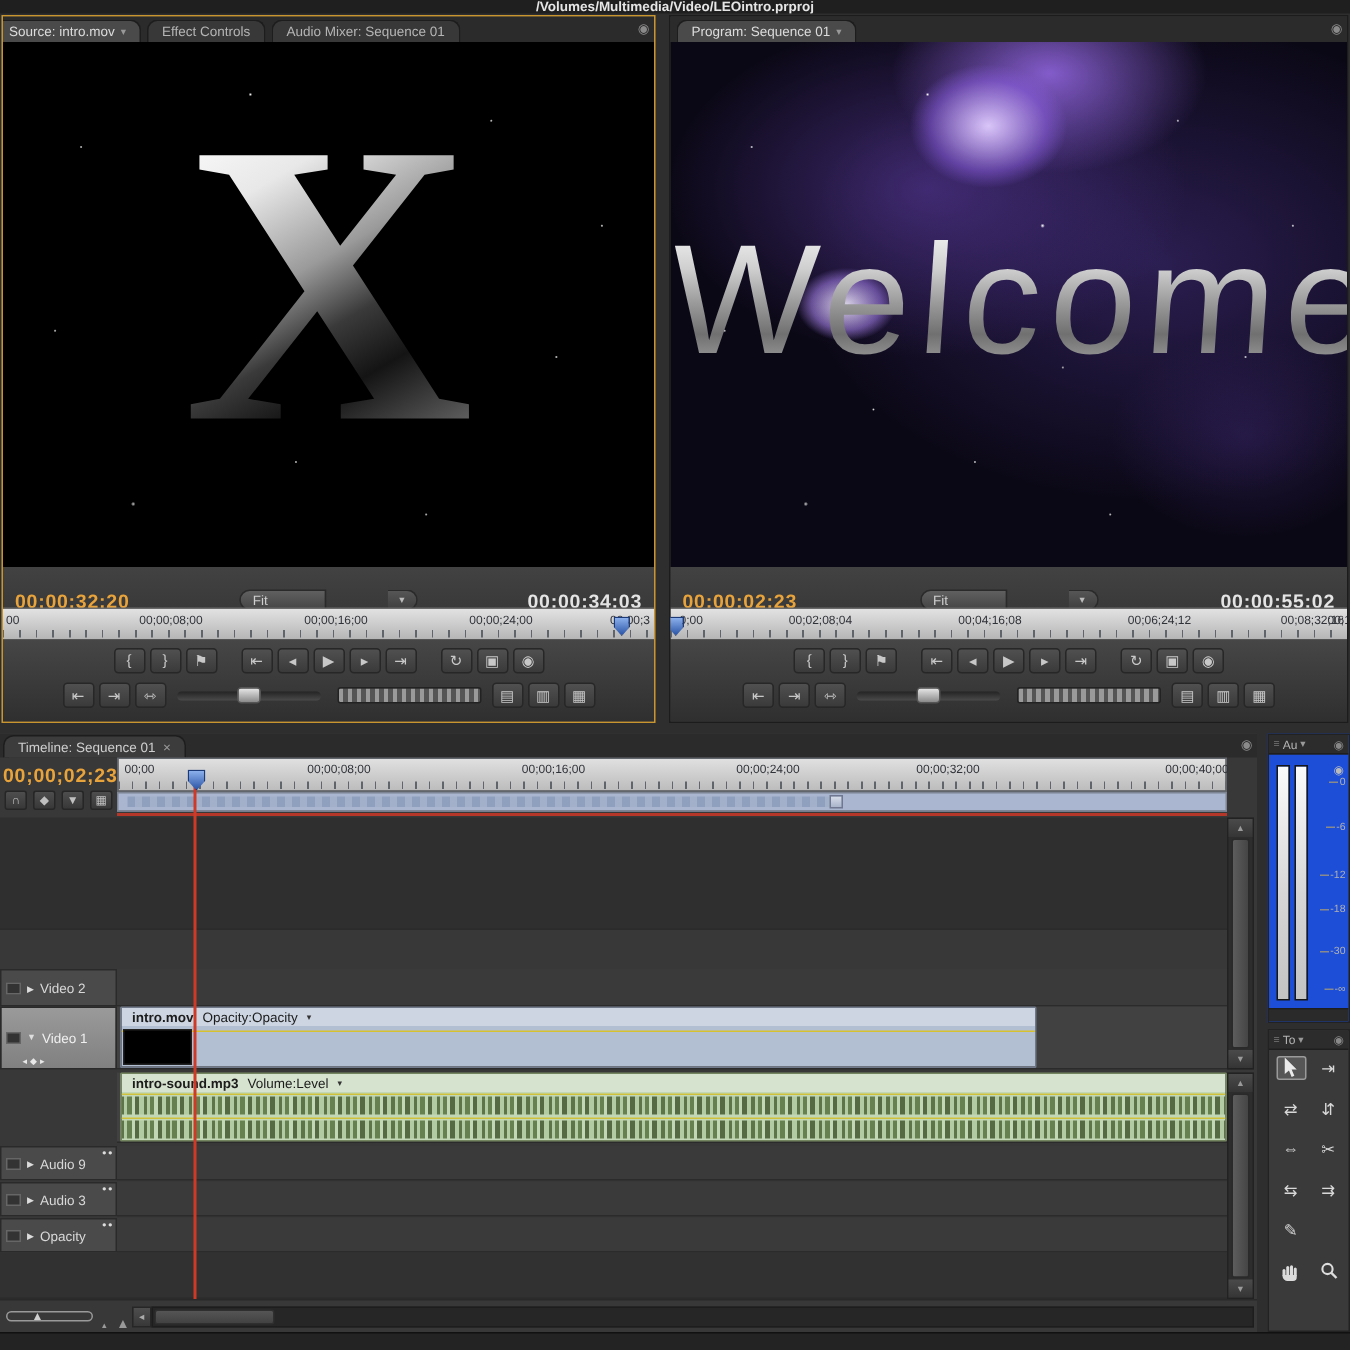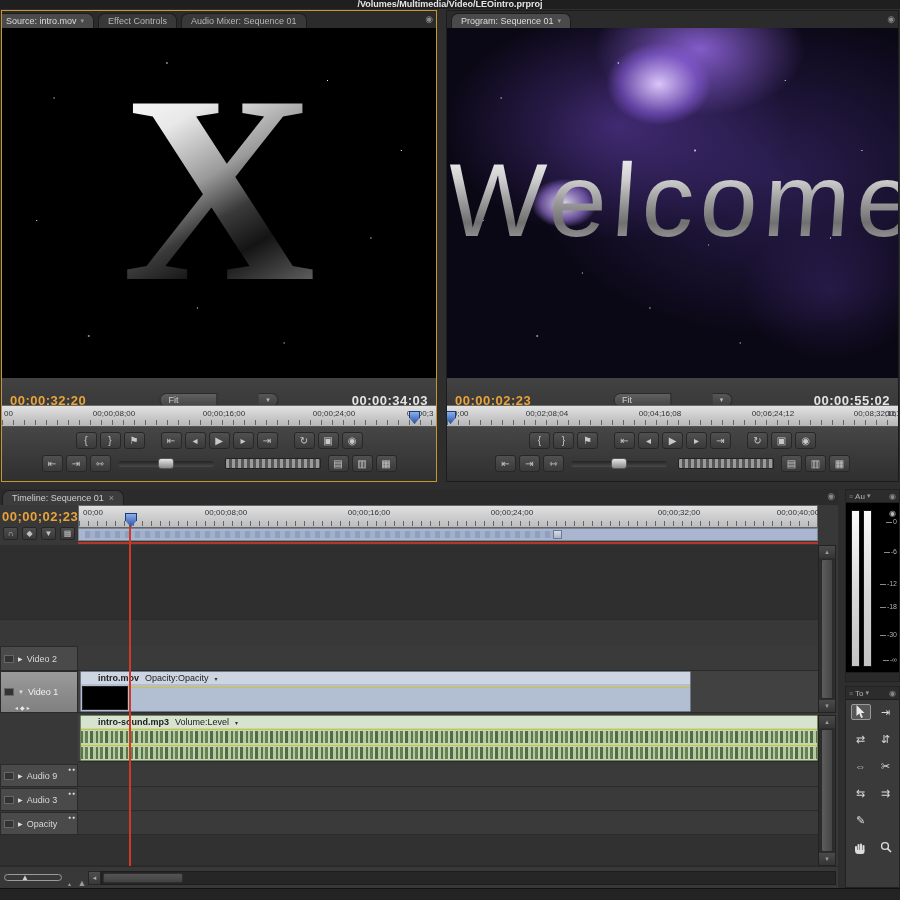--- a/index.html
+++ b/index.html
@@ -131,21 +131,21 @@
   .thead.lit .tname { color:#f0f0f0; }
   .head-mini { margin-left:auto; margin-right:2px; display:flex; gap:1px; align-self:flex-start; padding-top:1px; }
   .head-mini span { font-size:5px; color:#ddd; }
   .kf-row { position:absolute; left:14px; bottom:1px; display:flex; gap:2px; }
   .kf-row span { font-size:6px; color:#e8e8e8; }
   .tcontent { position:absolute; left:78px; right:0; top:0; bottom:0; background:#3a3a3a; border-bottom:1px solid #2b2b2b; }
   .tcontent.deep { background:#414141; }
 
   .clip { position:absolute; top:0; bottom:0; border:1px solid #70798a; border-radius:1px; overflow:hidden; }
   .clip-label { position:absolute; left:0; right:0; top:0; height:12px; font-size:9px; color:#1c1c1c;
-    display:flex; align-items:center; gap:6px; padding-left:17px; white-space:nowrap; overflow:hidden; }
+    display:flex; align-items:center; gap:6px; padding-left:7px; white-space:nowrap; overflow:hidden; }
   .clip-label .cname { font-weight:bold; }
   .clip-label .fx-dd { font-size:6px; color:#333; }
   .vclip { left:2px; width:611px; }
   .vclip .clip-label { background:#ccd5e1; }
   .vclip .clip-body { position:absolute; left:0; right:0; top:12px; bottom:0; background:#b2bfd2; }
   .vclip .oline { position:absolute; left:0; right:0; top:3px; height:1px; background:#d8c12f; }
   .vclip .thumb { position:absolute; left:1px; top:2px; width:46px; bottom:1px; background:#000; border:1px solid #222; }
   .aclip { left:2px; right:0; border-color:#72855f; }
   .aclip .clip-label { background:#d6e3cf; }
   .aclip .clip-body { position:absolute; left:0; right:0; top:12px; bottom:0; background:#c2d7b6; }
@@ -169,21 +169,21 @@
   .mountains .m1 { font-size:6px; } .mountains .m2 { font-size:9px; }
   .hscroll-left { position:absolute; left:88px; top:4px; width:13px; height:14px; background:linear-gradient(#4e4e4e,#383838);
     border:1px solid #262626; color:#aaa; font-size:7px; display:flex; align-items:center; justify-content:center; }
   .hscroll-track { position:absolute; left:101px; right:2px; top:4px; height:14px; background:#262626; border:1px solid #1d1d1d; }
   .hscroll-thumb { position:absolute; left:1px; top:1px; bottom:1px; width:80px;
     background:linear-gradient(#555,#424242); border-radius:2px; border:1px solid #2f2f2f; }
 
   .window-bottom { position:absolute; left:0; bottom:0; width:100%; height:12px; background:#232323; border-top:1px solid #111; }
 
   
-  .side-panel { position:absolute; left:845px; width:55px; background:#000000; border:1px solid #222; overflow:hidden; }
+  .side-panel { position:absolute; left:845px; width:55px; background:#1d4ed8; border:1px solid #222; overflow:hidden; }
   .meter-panel { top:489px; height:193px; }
   .tools-panel { top:686px; height:202px; background:#3a3a3a; }
   .side-tab { position:absolute; left:0; top:0; right:0; height:13px; background:#2c2c2c; border-bottom:1px solid #1e1e1e;
     display:flex; align-items:center; gap:2px; padding:0 3px; color:#b5b5b5; font-size:8px; }
   .side-tab .grip { color:#777; font-size:7px; }
   .side-tab .pm { margin-left:auto; color:#888; font-size:8px; }
   .mbar { position:absolute; top:20px; bottom:14px; width:9px;
     background:linear-gradient(180deg,#fbfbfb,#d6d6d6 55%,#c3c3c3); border:1px solid #161616; }
   .dbl { position:absolute; right:2px; font-size:7px; color:#b0b0b0; }
   .dbl::before { content:""; display:inline-block; width:6px; height:1px; background:#8a8a8a; margin-right:1px; vertical-align:middle; }
@@ -356,21 +356,21 @@
       <span class="mini-btn">▼</span>
       <span class="mini-btn">▦</span>
     </div>
 
     <div class="tl-ruler">
       <div class="ticks"></div>
       <span class="rlabel edge" style="left:4px;top:2px;">00;00</span>
       <span class="rlabel" style="left:147px;top:2px;">00;00;08;00</span>
       <span class="rlabel" style="left:290px;top:2px;">00;00;16;00</span>
       <span class="rlabel" style="left:433px;top:2px;">00;00;24;00</span>
-      <span class="rlabel" style="left:600px;top:2px;">00;00;32;00</span>
+      <span class="rlabel" style="left:553px;top:2px;">00;00;32;00</span>
       <span class="rlabel" style="left:719px;top:2px;">00;00;40;00</span>
       <div class="tl-ph-head"></div>
     </div>
 
     <div class="work-area">
       <div class="textured"></div>
       <div class="wa-handle"></div>
     </div>
     <div class="render-line"></div>
 

